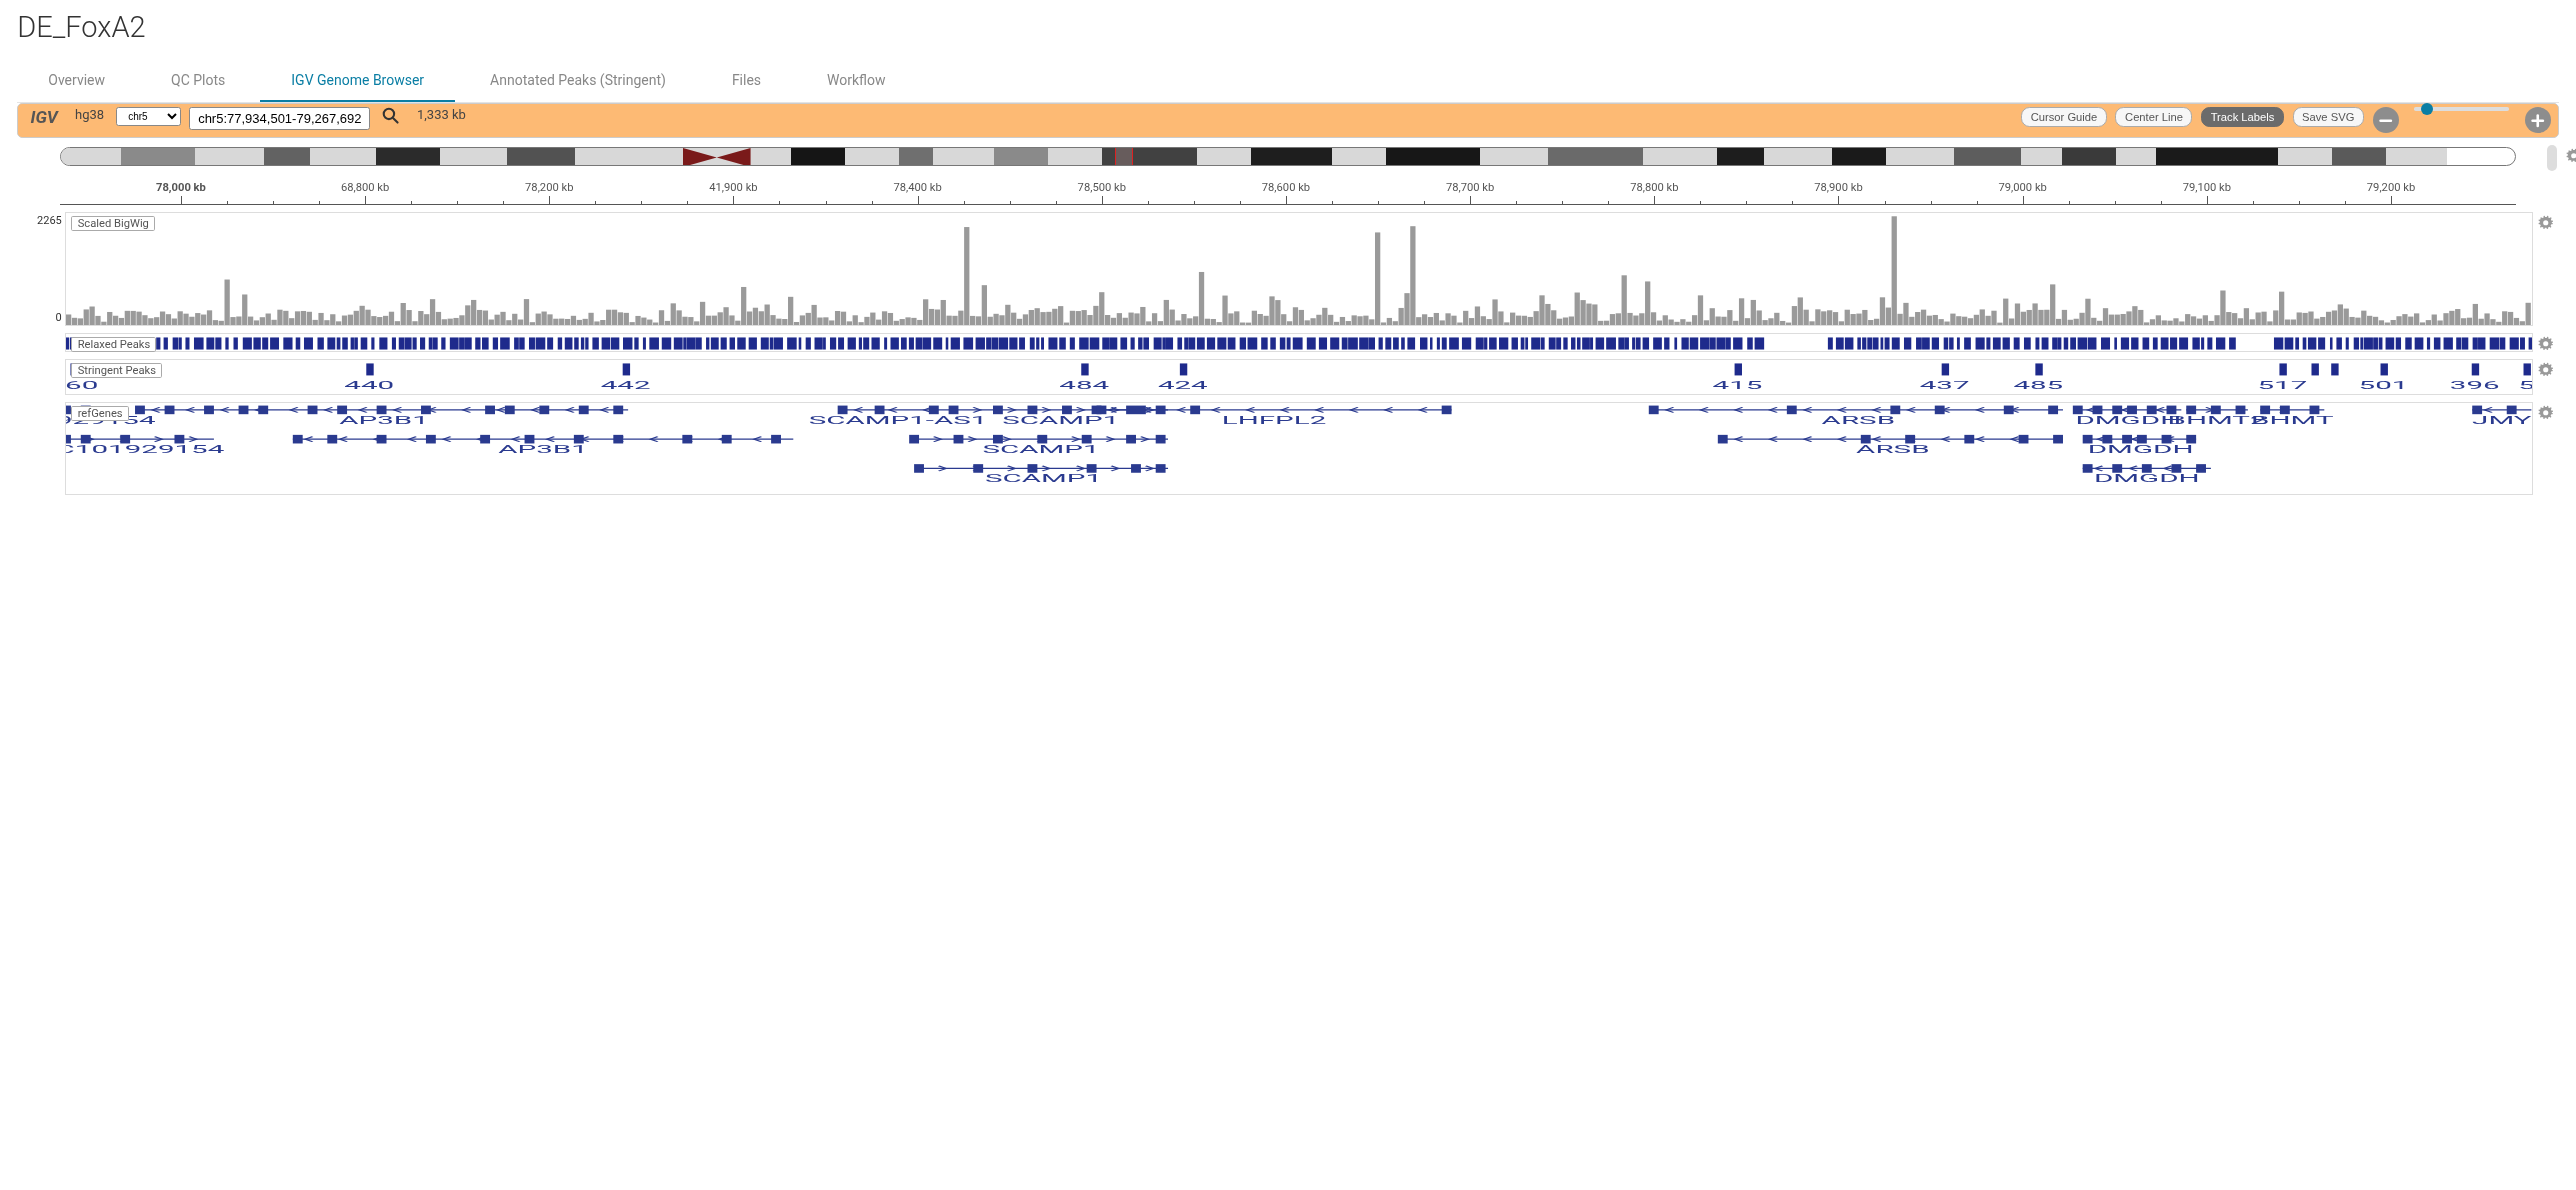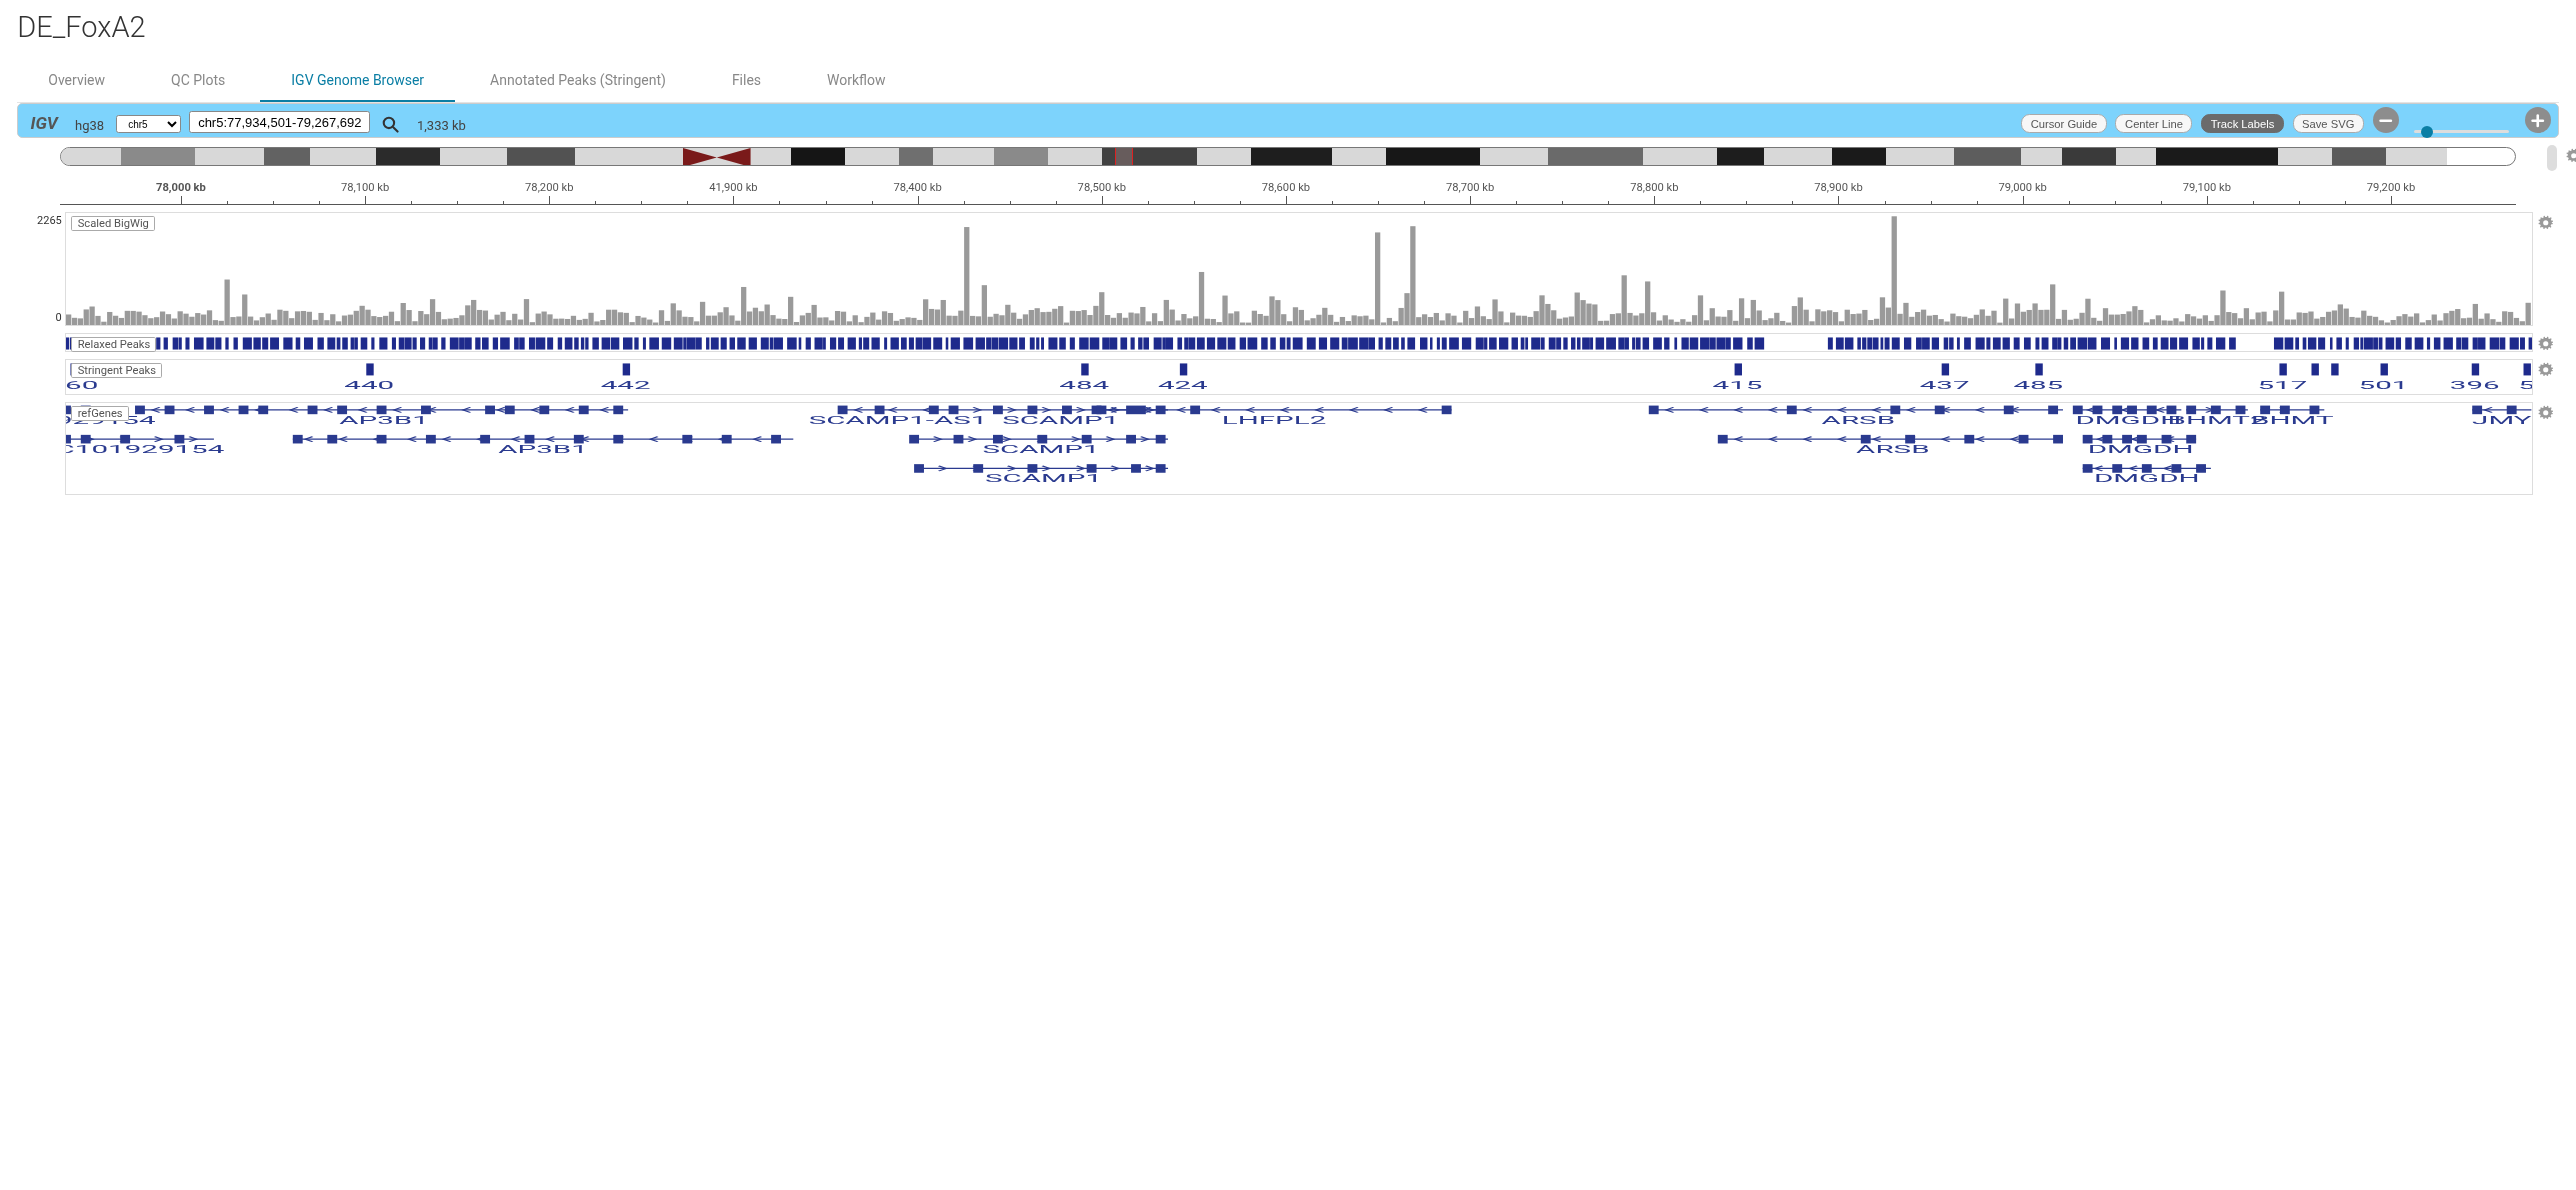--- a/index.html
+++ b/index.html
@@ -7,21 +7,21 @@
 .container { padding: 0 17.3px; }
 .page-title { font-size: 29px; font-weight: 300; color: #333; padding: 10.4px 0 15.5px 0; }
 .tabs { display: flex; border-bottom: 0.9px solid #e4e4e4; gap: 4px; }
 .tab { padding: 12px 31px; font-size: 14px; color: #888; cursor: pointer; border-bottom: 2.6px solid transparent; }
 .tab.active { color: #0a7ea4; border-bottom: 2.6px solid #0a7ea4; }
 .controls-row { display: flex; gap: 15.5px; padding: 21px 7px 17.3px 7px; }
 .btn-outline { border: 1.7px solid #1a8bb3; color: #0a7ea4; background: #fff; padding: 8.6px 19px; font-size: 12px; font-weight: 700; letter-spacing: 0.9px; cursor: pointer; display: flex; align-items: center; gap: 8.6px; border-radius: 1.7px; }
 .chevron { display: inline-block; }
 .chevron svg { display: block; }
 
-.igv-bar { display: flex; align-items: flex-end; background: #7dd3fc; border: 0.9px solid #ccc; border-radius: 5.2px; padding: 3.5px 7px; gap: 8.6px; margin: 0 0 7px 0; }
+.igv-bar { display: flex; align-items: flex-start; background: #fdba74; border: 0.9px solid #ccc; border-radius: 5.2px; padding: 3.5px 7px; gap: 8.6px; margin: 0 0 7px 0; }
 .igv-logo { font-size: 17.3px; font-weight: 700; font-style: italic; color: #555; padding: 0 5.2px; }
 .genome-label { font-size: 13px; color: #444; padding: 0 3.5px; }
 .chrom-select { font-size: 10px; border: 0.9px solid #888; background: #fff; padding: 1.7px 15.5px 1.7px 7px; border-radius: 2.6px; }
 .locus-input { font-size: 13px; border: 0.9px solid #888; background: #fff; padding: 2.6px 7px; width: 181px; text-align: center; border-radius: 2.6px; }
 .search-icon { cursor: pointer; padding: 0 3.5px; }
 .search-icon svg { display: block; }
 .region-size { font-size: 13px; color: #444; padding-left: 5.2px; }
 .spacer { flex: 1; }
 .pill-btn { font-size: 11.2px; color: #555; border: 0.9px solid #aaa; background: #f7f7f7; padding: 2.6px 8.6px; border-radius: 8.6px; cursor: pointer; }
 .pill-btn.active { background: #6b6b6b; color: #fff; border-color: #6b6b6b; }
@@ -160,21 +160,21 @@
 
     <div class="ruler-row">
       <div class="ruler" id="ruler">
           <div class="ruler-line"></div>
           <div class="tick major" style="left: 4.91299%;"></div>
           <div class="tick-label" style="left: 4.91299%; font-weight: bold;">78,000 kb</div>
           <div class="tick minor" style="left: 6.78818%;"></div>
           <div class="tick minor" style="left: 8.66337%;"></div>
           <div class="tick minor" style="left: 10.5386%;"></div>
           <div class="tick major" style="left: 12.4137%;"></div>
-          <div class="tick-label" style="left: 12.4137%;">78,100 kb</div>
+          <div class="tick-label" style="left: 12.4137%;">68,800 kb</div>
           <div class="tick minor" style="left: 14.2889%;"></div>
           <div class="tick minor" style="left: 16.1641%;"></div>
           <div class="tick minor" style="left: 18.0393%;"></div>
           <div class="tick major" style="left: 19.9145%;"></div>
           <div class="tick-label" style="left: 19.9145%;">78,200 kb</div>
           <div class="tick minor" style="left: 21.7897%;"></div>
           <div class="tick minor" style="left: 23.6649%;"></div>
           <div class="tick minor" style="left: 25.5401%;"></div>
           <div class="tick major" style="left: 27.4152%;"></div>
           <div class="tick-label" style="left: 27.4152%;">41,900 kb</div>

